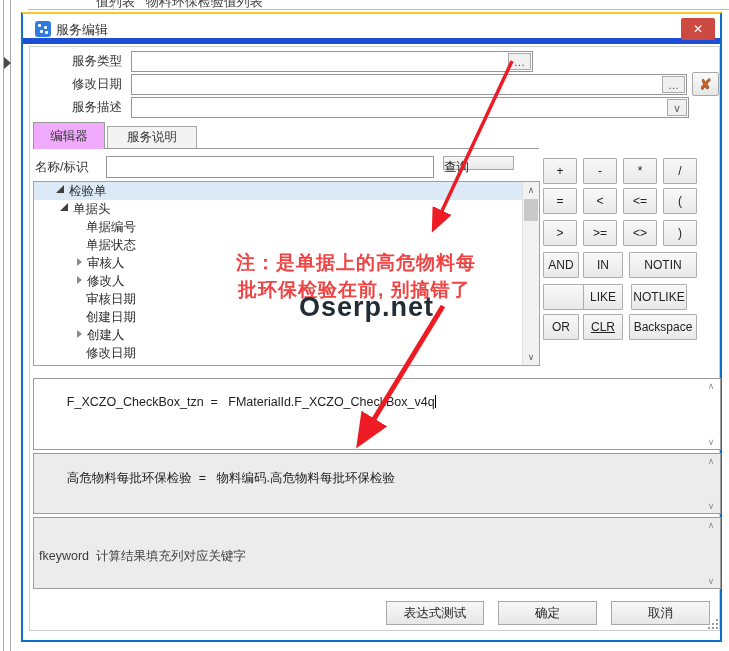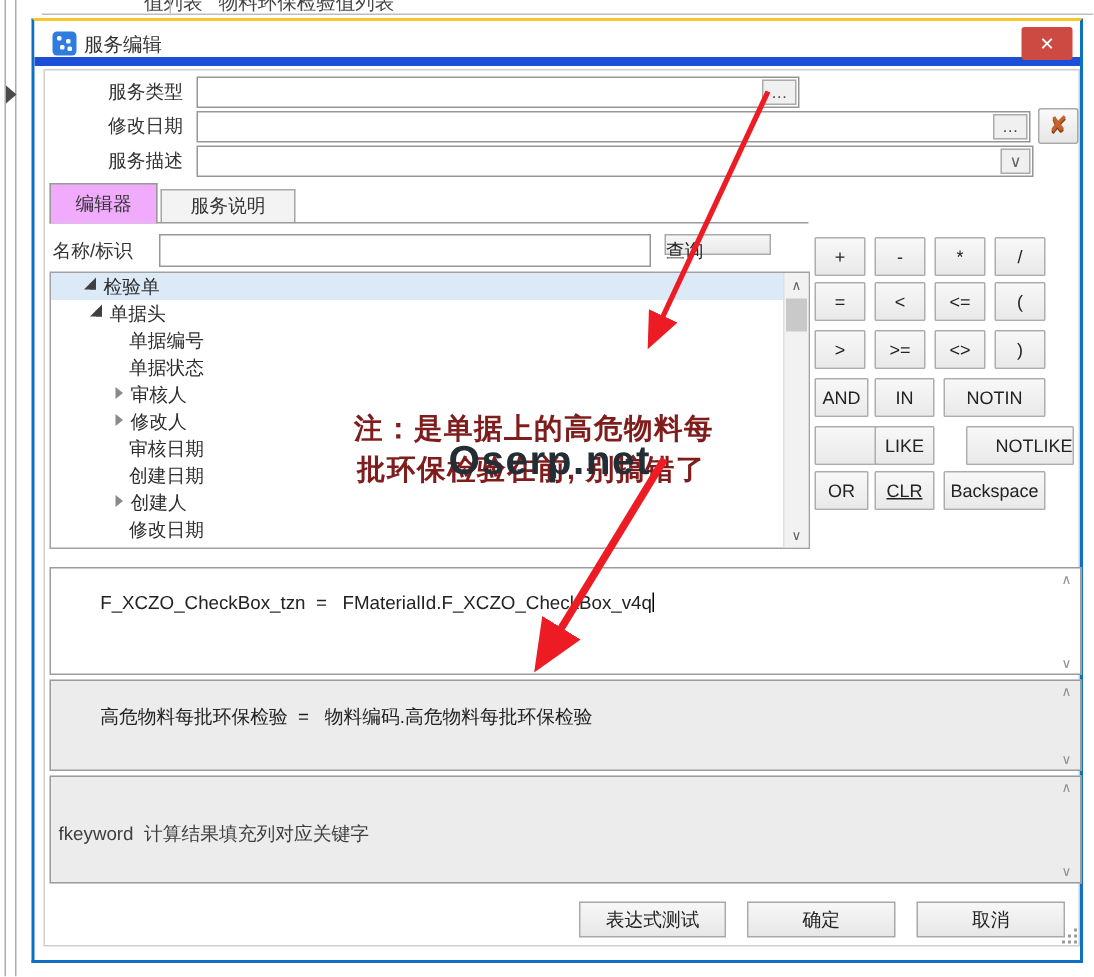--- a/index.html
+++ b/index.html
@@ -107,22 +107,22 @@
   .foot-btn { position:absolute; top:554px; height:24px; background:linear-gradient(#f7f7f7,#e7e7e7);
     border:1px solid #a8a8a8; font-size:12.5px; color:#222; text-align:center;
     line-height:22px; cursor:pointer; }
   .grip { position:absolute; right:1px; bottom:1px; width:10px; height:10px; cursor:nwse-resize; }
   .grip i { position:absolute; width:2px; height:2px; background:#9a9a9a; }
   .grip i:nth-child(1){ right:0; bottom:0; } .grip i:nth-child(2){ right:4px; bottom:0; }
   .grip i:nth-child(3){ right:0; bottom:4px; } .grip i:nth-child(4){ right:8px; bottom:0; }
   .grip i:nth-child(5){ right:0; bottom:8px; } .grip i:nth-child(6){ right:4px; bottom:4px; }
 
   
-  .anno { position:absolute; z-index:40; font-weight:bold; color:#7f1d1d;
-    font-size:19px; letter-spacing:1px; white-space:nowrap;margin-top:23px; }
+  .anno { position:absolute; z-index:40; font-weight:bold; color:#ef4444;
+    font-size:19px; letter-spacing:1px; white-space:nowrap; }
   .watermark { position:absolute; left:299px; top:292px; z-index:41; font-weight:800;
     font-size:27px; color:#222d36; letter-spacing:1px; z-index:41; }
   #arrows { position:absolute; left:0; top:0; z-index:50; pointer-events:none; }
 </style>
 </head>
 <body>
 
 <div id="canvas">
 
   <div class="bg-vline" style="left:3px"></div>
@@ -202,21 +202,21 @@
       <div class="calc-btn" style="left:633px; top:141px; width:34px;">(</div>
       <div class="calc-btn" style="left:513px; top:173px; width:34px;">&gt;</div>
       <div class="calc-btn" style="left:553px; top:173px; width:34px;">&gt;=</div>
       <div class="calc-btn" style="left:593px; top:173px; width:34px;">&lt;&gt;</div>
       <div class="calc-btn" style="left:633px; top:173px; width:34px;">)</div>
       <div class="calc-btn" style="left:513px; top:205px; width:36px;">AND</div>
       <div class="calc-btn" style="left:553px; top:205px; width:40px;">IN</div>
       <div class="calc-btn" style="left:599px; top:205px; width:68px;">NOTIN</div>
       <div class="calc-btn" style="left:513px; top:237px; width:36px;padding-left:40px;">NOT</div>
       <div class="calc-btn" style="left:553px; top:237px; width:40px;">LIKE</div>
-      <div class="calc-btn" style="left:614px; top:237px; width:72px;text-align:right;">NOTLIKE</div>
+      <div class="calc-btn" style="left:601px; top:237px; width:56px;">NOTLIKE</div>
       <div class="calc-btn" style="left:513px; top:267px; width:36px;">OR</div>
       <div class="calc-btn" style="left:553px; top:267px; width:40px;text-decoration:underline;">CLR</div>
       <div class="calc-btn" style="left:599px; top:267px; width:68px;">Backspace</div>
 
       <div class="tarea" style="top:331px; height:72px; background:#fff;">
         <span>F_XCZO_CheckBox_tzn  =   FMaterialId.F_XCZO_CheckBox_v4q</span><span class="caret"></span>
         <span class="sc-up">∧</span>
         <span class="sc-dn">∨</span>
       </div>
 

